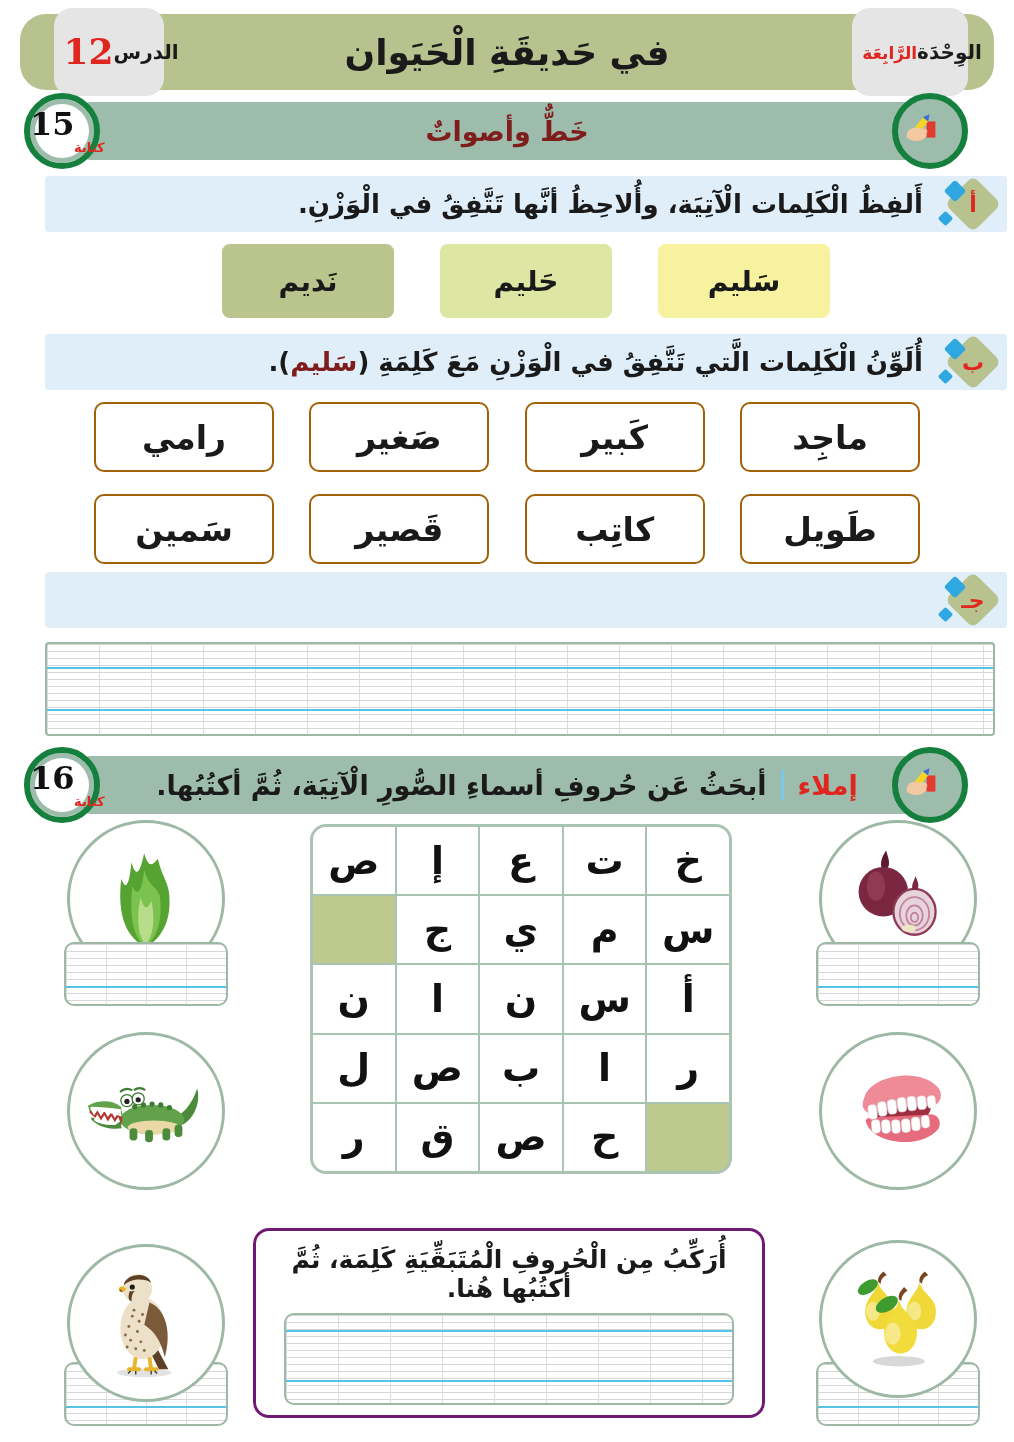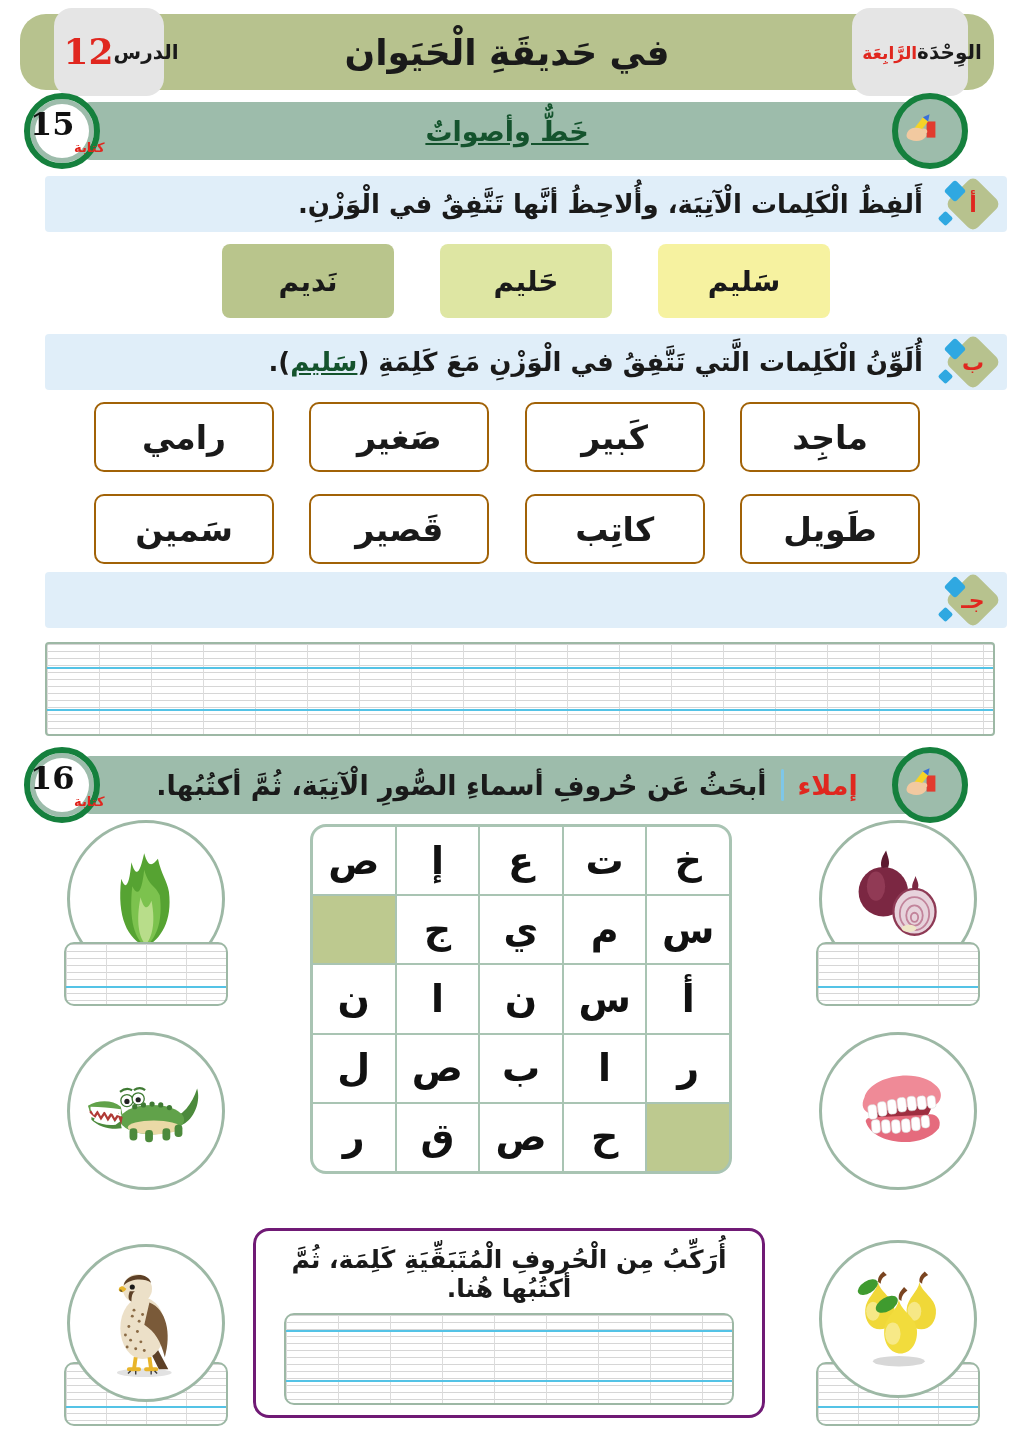--- a/index.html
+++ b/index.html
@@ -1,18 +1,18 @@
 <!DOCTYPE html>
 <html lang="ar"><head>
 <meta charset="utf-8">
 <style>
   html,body{margin:0;padding:0;background:#fff;}
   .page{position:relative;width:1014px;height:1442px;background:#fff;overflow:hidden;
         font-family:"DejaVu Sans",sans-serif;direction:rtl;color:#1a1a1a;}
-  .red{color:#14532d;text-decoration:underline;}
+  .red{color:#7f1d1d;}
 
   
   .header{position:relative;height:76px;margin:14px 20px 0;}
   .header-bar{position:absolute;inset:0;background:#b7c28e;border-radius:26px;
               display:flex;align-items:center;justify-content:center;}
   .header-title{font-size:36px;font-weight:700;}
   .badge{position:absolute;top:-6px;bottom:-6px;background:#e5e5e5;border-radius:18px;
          display:flex;flex-direction:row;align-items:center;justify-content:center;line-height:1.05;padding-left:24px;}
   .lesson-badge{left:34px;width:86px;}
   .unit-badge{right:26px;width:92px;margin-left:16px;}

